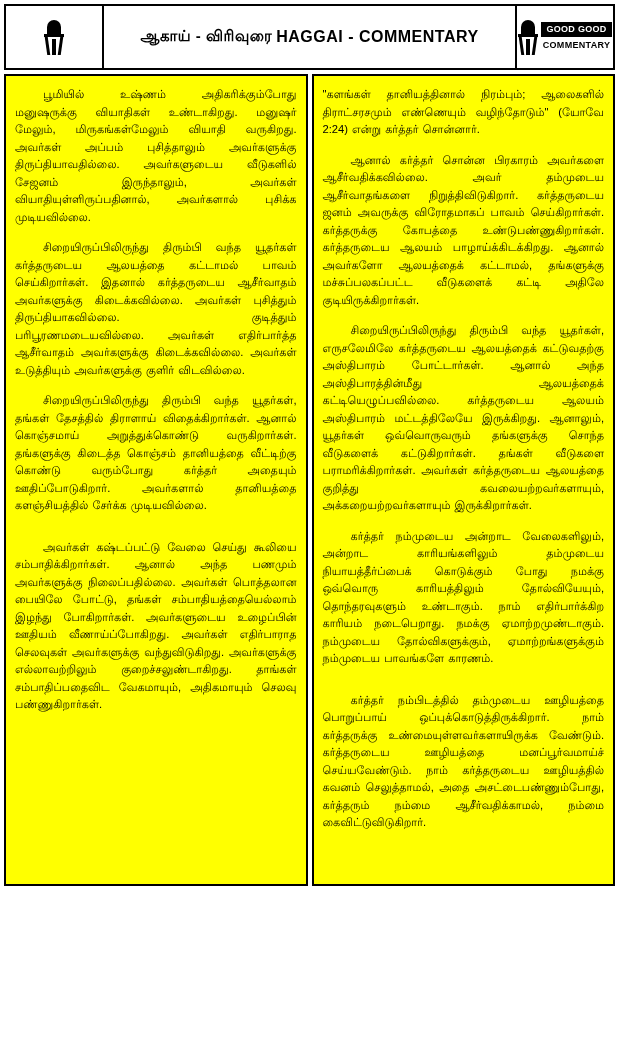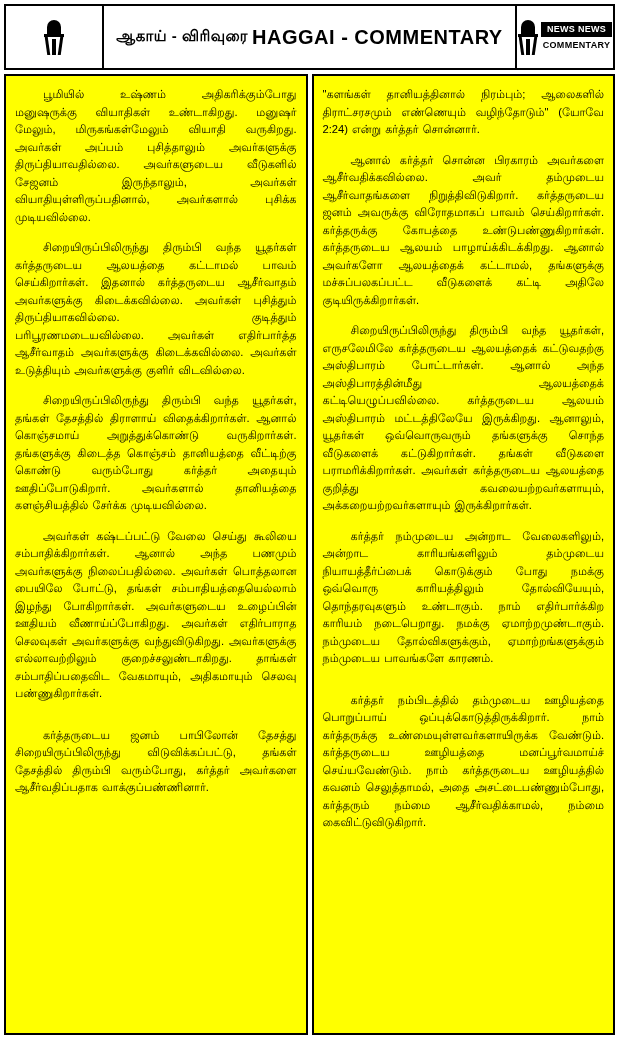--- a/index.html
+++ b/index.html
@@ -108,29 +108,29 @@
     justify-content: center;
     gap: 4px;
   }
   .title-ta {
     font-size: 15px;
     font-weight: bold;
     color: #000;
     letter-spacing: 0.5px;
   }
   .title-en {
-    font-size: 20px;
+    font-size: 16px;
     font-weight: bold;
     color: #000;
     letter-spacing: 0.5px;
   }
   .body-area {
     display: flex;
     gap: 4px;
-    height: 961px;
+    height: 812px;
   }
   .col {
     flex: 1;
     background: #ffff00;
     border: 2px solid #000;
     box-sizing: border-box;
     padding: 10px 9px 6px 9px;
     overflow: hidden;
   }
   .para {
@@ -172,36 +172,35 @@
     <div class="logo-box right">
       <div class="logo-inner">
         <div class="logo-glyph">
           <span class="bell"></span>
           <span class="stand"></span>
           <span class="legl"></span>
           <span class="legr"></span>
           <span class="cross"></span>
         </div>
         <div class="logo-text">
-          <span class="band">NEWS NEWS</span>
+          <span class="band">GOOD GOOD</span>
           <span class="plain">COMMENTARY</span>
         </div>
       </div>
     </div>
 
   </div>
 
   <div class="body-area">
 
     <div class="col">
       <p class="para">பூமியில் உஷ்ணம் அதிகரிக்கும்போது மனுஷருக்கு வியாதிகள் உண்டாகிறது. மனுஷர் மேலும், மிருகங்கள்மேலும் வியாதி வருகிறது. அவர்கள் அப்பம் புசித்தாலும் அவர்களுக்கு திருப்தியாவதில்லை. அவர்களுடைய வீடுகளில் சேஜனம் இருந்தாலும், அவர்கள் வியாதியுள்ளிருப்பதினால், அவர்களால் புசிக்க முடியவில்லை.</p>
       <p class="para">சிறையிருப்பிலிருந்து திரும்பி வந்த யூதர்கள் கர்த்தருடைய ஆலயத்தை கட்டாமல் பாவம் செய்கிறார்கள். இதனால் கர்த்தருடைய ஆசீர்வாதம் அவர்களுக்கு கிடைக்கவில்லை. அவர்கள் புசித்தும் திருப்தியாகவில்லை. குடித்தும் பரிபூரணமடையவில்லை. அவர்கள் எதிர்பார்த்த ஆசீர்வாதம் அவர்களுக்கு கிடைக்கவில்லை. அவர்கள் உடுத்தியும் அவர்களுக்கு குளிர் விடவில்லை.</p>
       <p class="para">சிறையிருப்பிலிருந்து திரும்பி வந்த யூதர்கள், தங்கள் தேசத்தில் திராளாய் விதைக்கிறார்கள். ஆனால் கொஞ்சமாய் அறுத்துக்கொண்டு வருகிறார்கள். தங்களுக்கு கிடைத்த கொஞ்சம் தானியத்தை வீட்டிற்கு கொண்டு வரும்போது கர்த்தர் அதையும் ஊதிப்போடுகிறார். அவர்களால் தானியத்தை களஞ்சியத்தில் சேர்க்க முடியவில்லை.</p>
       <p class="para">அவர்கள் கஷ்டப்பட்டு வேலை செய்து கூலியை சம்பாதிக்கிறார்கள். ஆனால் அந்த பணமும் அவர்களுக்கு நிலைப்பதில்லை. அவர்கள் பொத்தலான பையிலே போட்டு, தங்கள் சம்பாதியத்தையெல்லாம் இழந்து போகிறார்கள். அவர்களுடைய உழைப்பின் ஊதியம் வீணாய்ப்போகிறது. அவர்கள் எதிர்பாராத செலவுகள் அவர்களுக்கு வந்துவிடுகிறது. அவர்களுக்கு எல்லாவற்றிலும் குறைச்சலுண்டாகிறது. தாங்கள் சம்பாதிப்பதைவிட வேகமாயும், அதிகமாயும் செலவு பண்ணுகிறார்கள்.</p>
-      <p class="para">கர்த்தருடைய ஜனம் பாபிலோன் தேசத்து சிறையிருப்பிலிருந்து விடுவிக்கப்பட்டு, தங்கள் தேசத்தில் திரும்பி வரும்போது, கர்த்தர் அவர்களை ஆசீர்வதிப்பதாக வாக்குப்பண்ணினார்.</p>
     </div>
 
     <div class="col">
       <p class="para noindent">"களங்கள் தானியத்தினால் நிரம்பும்; ஆலைகளில் திராட்சரசமும் எண்ணெயும் வழிந்தோடும்" (யோவே 2:24) என்று கர்த்தர் சொன்னார்.</p>
       <p class="para">ஆனால் கர்த்தர் சொன்ன பிரகாரம் அவர்களை ஆசீர்வதிக்கவில்லை. அவர் தம்முடைய ஆசீர்வாதங்களை நிறுத்திவிடுகிறார். கர்த்தருடைய ஜனம் அவருக்கு விரோதமாகப் பாவம் செய்கிறார்கள். கர்த்தருக்கு கோபத்தை உண்டுபண்ணுகிறார்கள். கர்த்தருடைய ஆலயம் பாழாய்க்கிடக்கிறது. ஆனால் அவர்களோ ஆலயத்தைக் கட்டாமல், தங்களுக்கு மச்சுப்பலகப்பட்ட வீடுகளைக் கட்டி அதிலே குடியிருக்கிறார்கள்.</p>
       <p class="para">சிறையிருப்பிலிருந்து திரும்பி வந்த யூதர்கள், எருசலேமிலே கர்த்தருடைய ஆலயத்தைக் கட்டுவதற்கு அஸ்திபாரம் போட்டார்கள். ஆனால் அந்த அஸ்திபாரத்தின்மீது ஆலயத்தைக் கட்டியெழுப்பவில்லை. கர்த்தருடைய ஆலயம் அஸ்திபாரம் மட்டத்திலேயே இருக்கிறது. ஆனாலும், யூதர்கள் ஒவ்வொருவரும் தங்களுக்கு சொந்த வீடுகளைக் கட்டுகிறார்கள். தங்கள் வீடுகளை பராமரிக்கிறார்கள். அவர்கள் கர்த்தருடைய ஆலயத்தை குறித்து கவலையற்றவர்களாயும், அக்கறையற்றவர்களாயும் இருக்கிறார்கள்.</p>
       <p class="para">கர்த்தர் நம்முடைய அன்றாட வேலைகளிலும், அன்றாட காரியங்களிலும் தம்முடைய நியாயத்தீர்ப்பைக் கொடுக்கும் போது நமக்கு ஒவ்வொரு காரியத்திலும் தோல்வியேயும், தொந்தரவுகளும் உண்டாகும். நாம் எதிர்பார்க்கிற காரியம் நடைபெறாது. நமக்கு ஏமாற்றமுண்டாகும். நம்முடைய தோல்விகளுக்கும், ஏமாற்றங்களுக்கும் நம்முடைய பாவங்களே காரணம்.</p>
       <p class="para">கர்த்தர் நம்பிடத்தில் தம்முடைய ஊழியத்தை பொறுப்பாய் ஒப்புக்கொடுத்திருக்கிறார். நாம் கர்த்தருக்கு உண்மையுள்ளவர்களாயிருக்க வேண்டும். கர்த்தருடைய ஊழியத்தை மனப்பூர்வமாய்ச் செய்யவேண்டும். நாம் கர்த்தருடைய ஊழியத்தில் கவனம் செலுத்தாமல், அதை அசட்டைபண்ணும்போது, கர்த்தரும் நம்மை ஆசீர்வதிக்காமல், நம்மை கைவிட்டுவிடுகிறார்.</p>
     </div>
 

